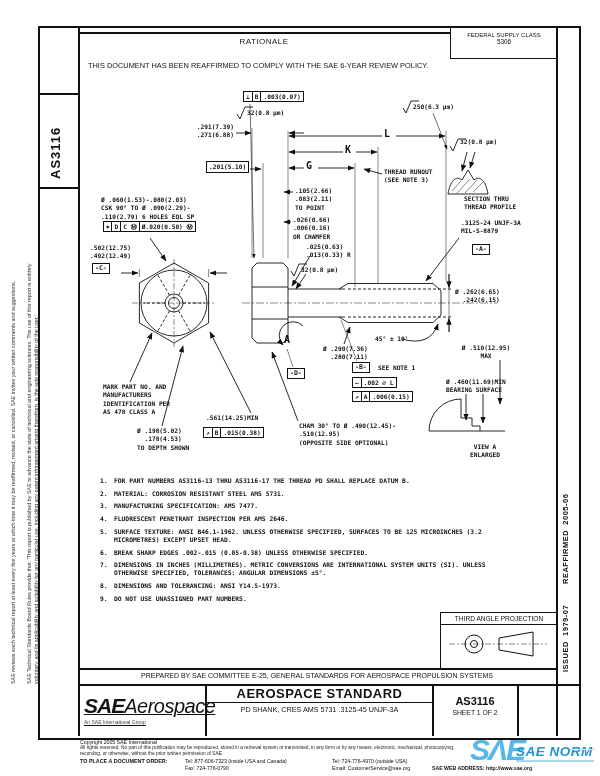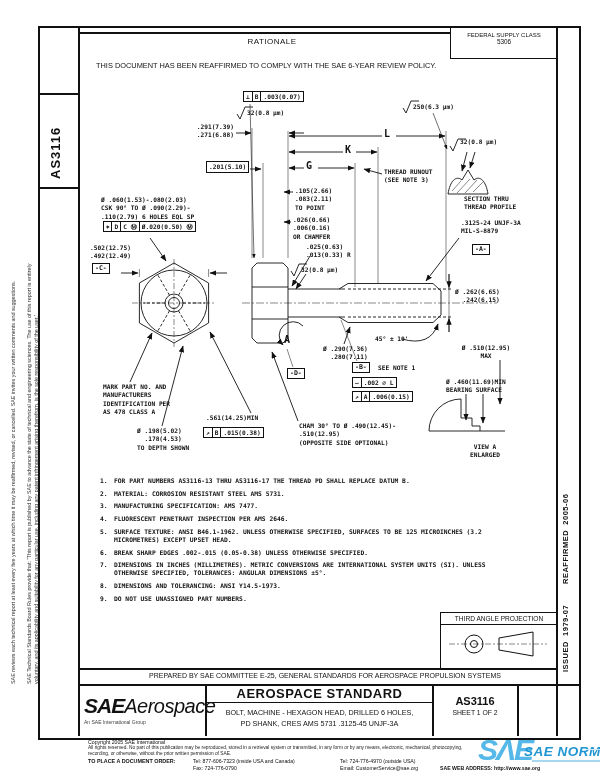--- a/index.html
+++ b/index.html
@@ -1,17 +1,17 @@
 <!DOCTYPE html>
 <html><head>
 <meta charset="utf-8">
 <style>
   html,body{margin:0;padding:0;background:#fff;}
   body{width:600px;height:776px;position:relative;font-family:"Liberation Sans",sans-serif;color:#111;overflow:hidden;}
-  .abs{position:absolute;margin-left:8px;}
+  .abs{position:absolute;}
   .ln{position:absolute;background:#111;}
   .frame{position:absolute;border:2px solid #111;background:transparent;}
   .box1{position:absolute;border:1.5px solid #111;}
   svg.overlay{position:absolute;left:0;top:0;pointer-events:none;}
   .dlabel{position:absolute;font-family:"DejaVu Sans Mono",monospace;font-weight:700;font-size:6.2px;line-height:1.35;white-space:pre;color:#111;}
   .dlabel.boxed{border:1px solid #111;background:#fff;padding:1px 2px;}
   .fcf{position:absolute;display:inline-flex;border:1px solid #111;background:#fff;font-family:"DejaVu Sans Mono",monospace;font-weight:700;font-size:6.2px;line-height:1.5;}
   .fcf span{padding:0 2px;border-right:1px solid #111;}
   .fcf span:last-child{border-right:none;}
   .datum{position:absolute;border:1px solid #111;background:#fff;font-family:"DejaVu Sans Mono",monospace;font-weight:700;font-size:6.5px;line-height:1.4;padding:0 2px;}
@@ -302,29 +302,28 @@
   </svg>
 </div>
 
 <div class="ln" style="left:78px;top:668px;width:478px;height:1.5px;"></div>
 <div class="abs" style="left:78px;top:672px;width:478px;text-align:center;font-size:7px;">PREPARED BY SAE COMMITTEE E-25, GENERAL STANDARDS FOR AEROSPACE PROPULSION SYSTEMS</div>
 <div class="ln" style="left:78px;top:684px;width:502px;height:1.5px;"></div>
 
 <div class="ln" style="left:205px;top:684px;width:1.5px;height:52px;"></div>
 <div class="ln" style="left:432px;top:684px;width:1.5px;height:52px;"></div>
 <div class="ln" style="left:517px;top:684px;width:1.5px;height:52px;"></div>
-<div class="tb-cell" style="left:84px;top:694px;width:118px;">
+<div class="tb-cell" style="left:84px;top:694px;width:118px;text-decoration:underline;">
   <div>
     <span style="font-style:italic;font-weight:900;font-size:21px;letter-spacing:-1px;">SAE</span><span style="font-style:italic;font-size:20px;letter-spacing:-.5px;">Aerospace</span>
   </div>
   <div style="font-size:5px;color:#444;margin-top:1px;">An SAE International Group</div>
 </div>
 <div class="tb-cell" style="left:207px;top:686px;width:225px;">
   <div style="text-align:center;font-size:13px;font-weight:bold;letter-spacing:.5px;border-bottom:1.5px solid #111;padding-bottom:1px;">AEROSPACE STANDARD</div>
-  <div style="text-align:center;font-size:7.2px;margin-top:5px;">BOLT, MACHINE - HEXAGON HEAD, DRILLED 6 HOLES,</div>
   <div style="text-align:center;font-size:7.2px;margin-top:2px;">PD SHANK, CRES AMS 5731  .3125-45 UNJF-3A</div>
 </div>
 <div class="tb-cell" style="left:434px;top:695px;width:82px;text-align:center;">
   <div style="font-size:11px;font-weight:bold;">AS3116</div>
   <div style="font-size:6.8px;margin-top:2px;">SHEET 1 OF 2</div>
 </div>
 
 <div class="abs" style="left:80px;top:739px;font-size:5.2px;">Copyright 2005 SAE International</div>
 <div class="abs" style="left:80px;top:745px;font-size:4.8px;color:#222;">All rights reserved. No part of this publication may be reproduced, stored in a retrieval system or transmitted, in any form or by any means, electronic, mechanical, photocopying,</div>
 <div class="abs" style="left:80px;top:751px;font-size:4.8px;color:#222;">recording, or otherwise, without the prior written permission of SAE.</div>

